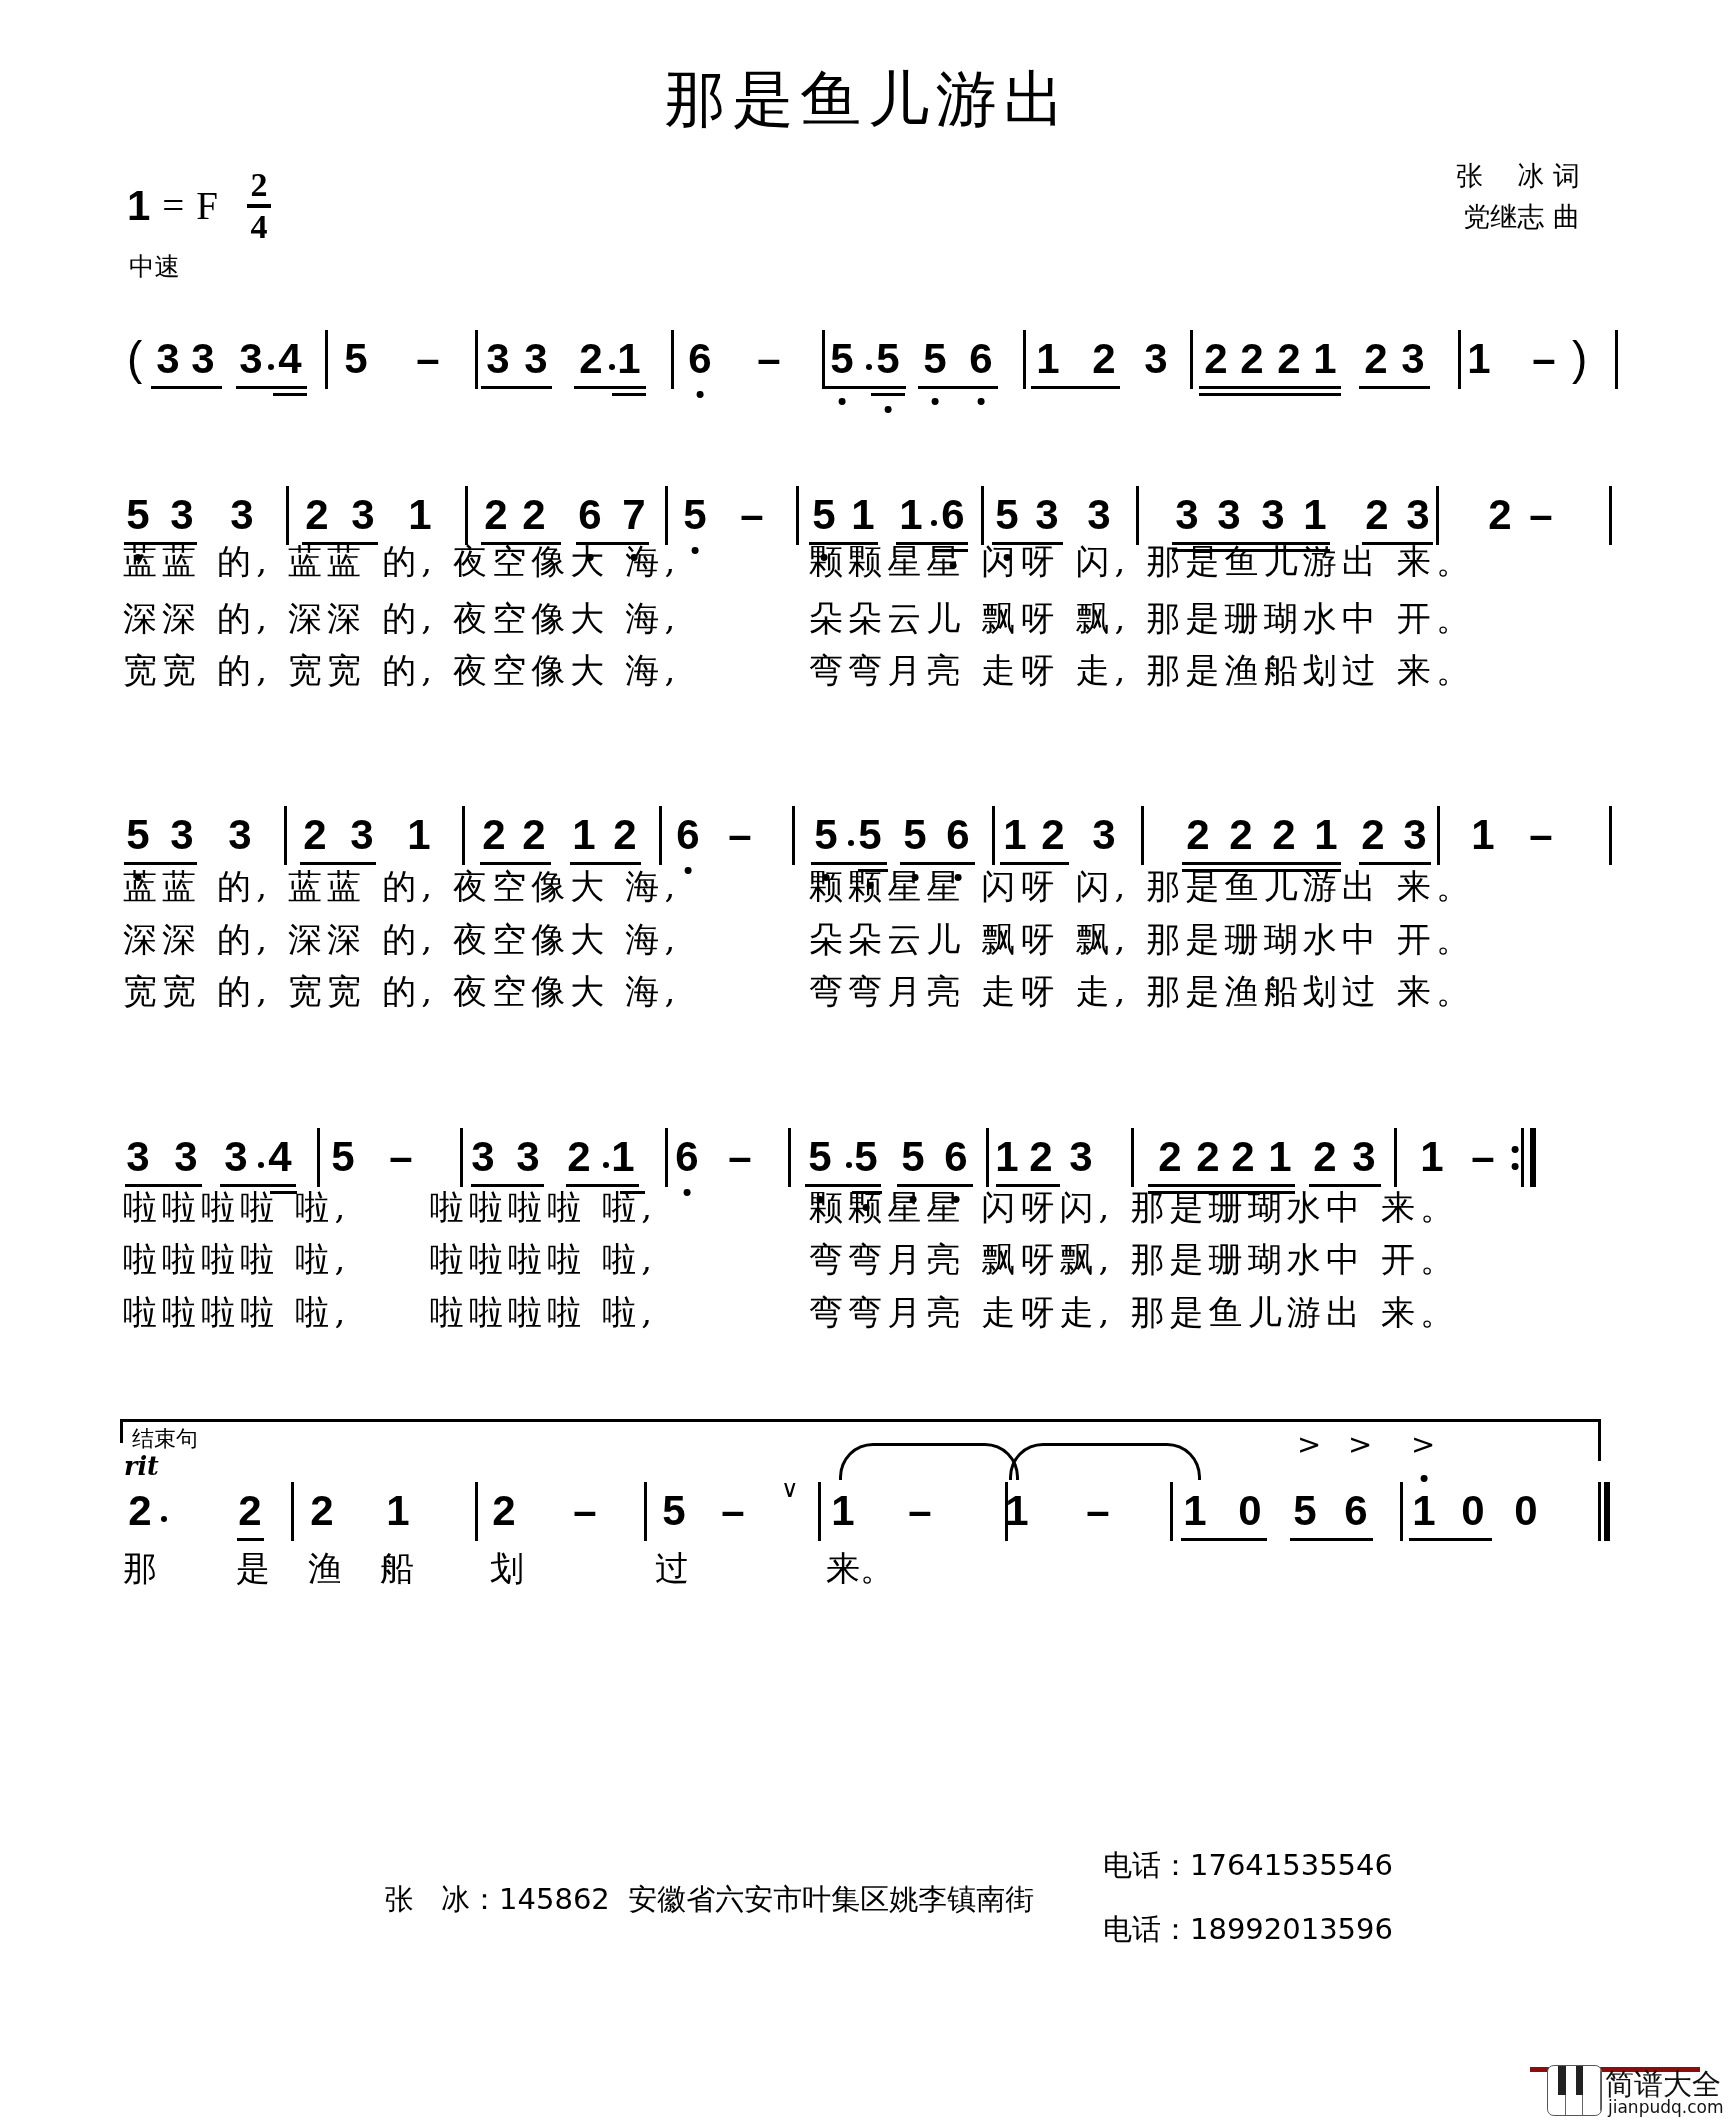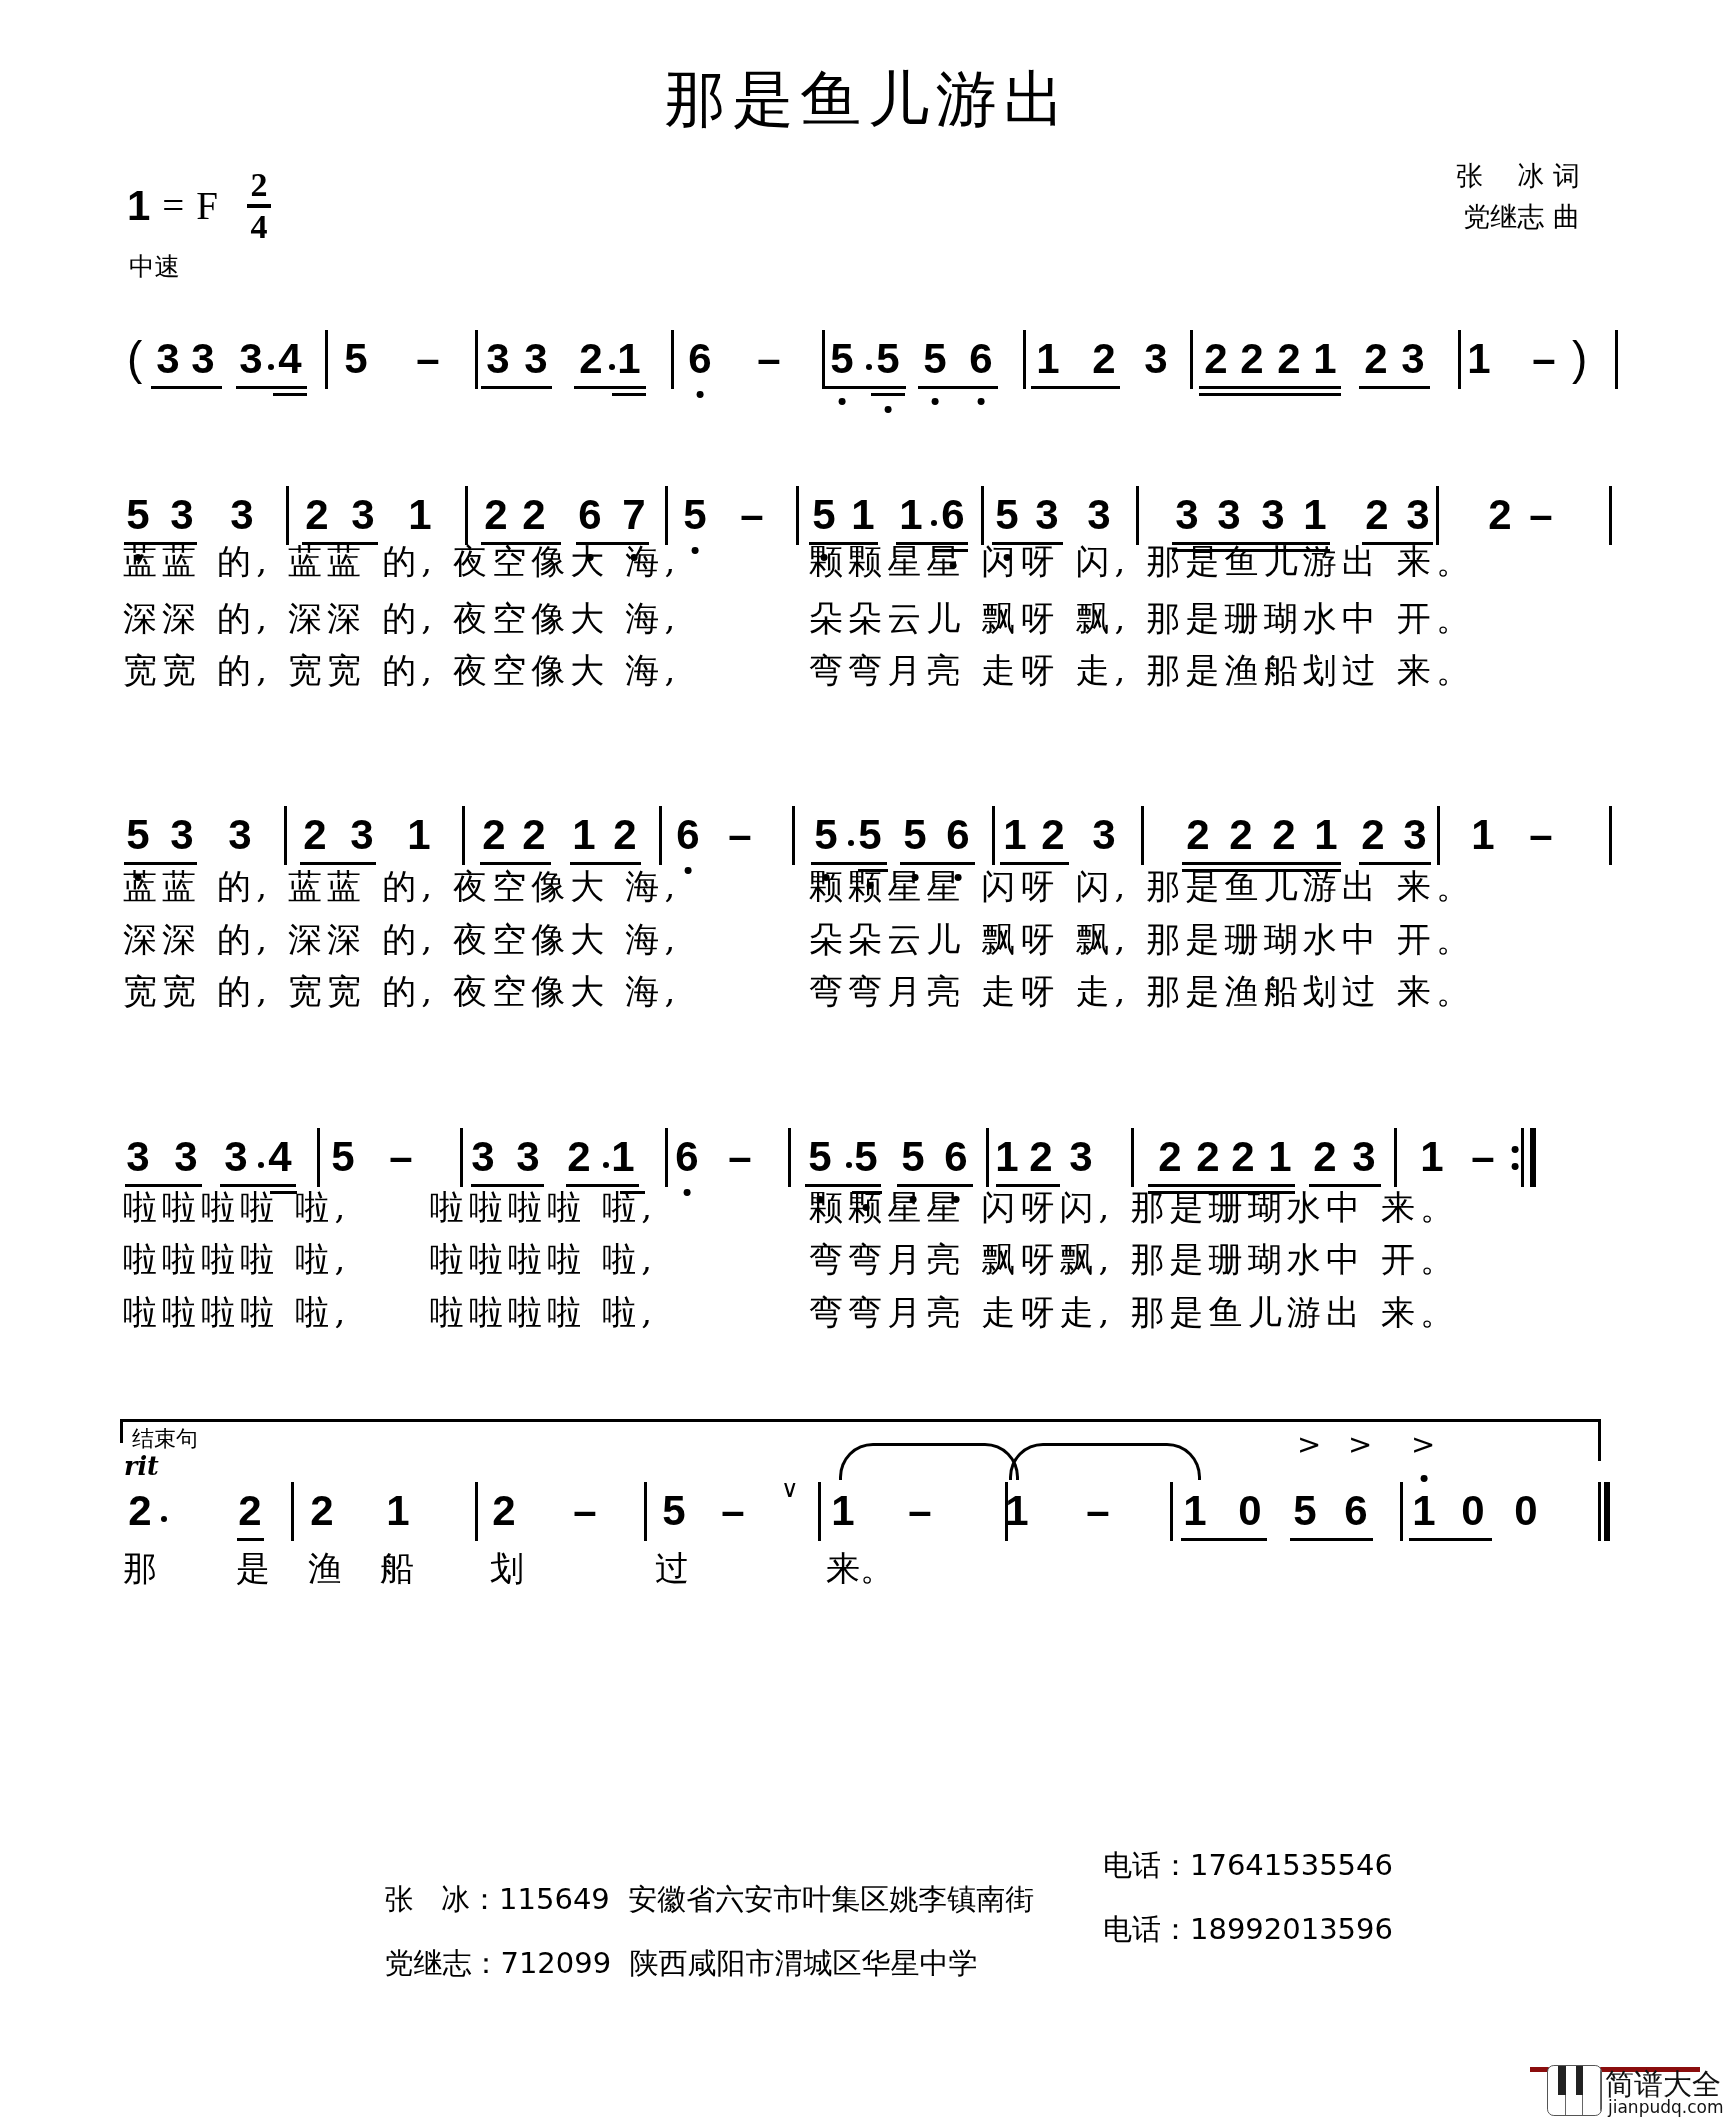--- a/index.html
+++ b/index.html
@@ -377,25 +377,24 @@
     <div class="tie" style="left: 1009px; width: 186px; top: 1443px;"></div>
   </div>
 
 <div class="coda-line"></div>
 <div class="coda-tick-l"></div>
 <div class="coda-tick-r"></div>
 <div class="coda-label">结束句</div>
 <div class="rit">rit</div>
 
 <div class="footer" style="top:1846px">
-  <span>张   冰：115649  安徽省六安市叶集区姚李镇南街</span>
+  <span>张   冰：145862  安徽省六安市叶集区姚李镇南街</span>
   <span class="phone">电话：17641535546</span>
 </div>
 <div class="footer" style="top:1910px">
-  <span>党继志：712099  陕西咸阳市渭城区华星中学</span>
   <span class="phone">电话：18992013596</span>
 </div>
 
 <div class="logo">
   <div class="red"></div>
   <div class="keys">
       <span></span>
       <span></span>
       <span></span>
     </div>

